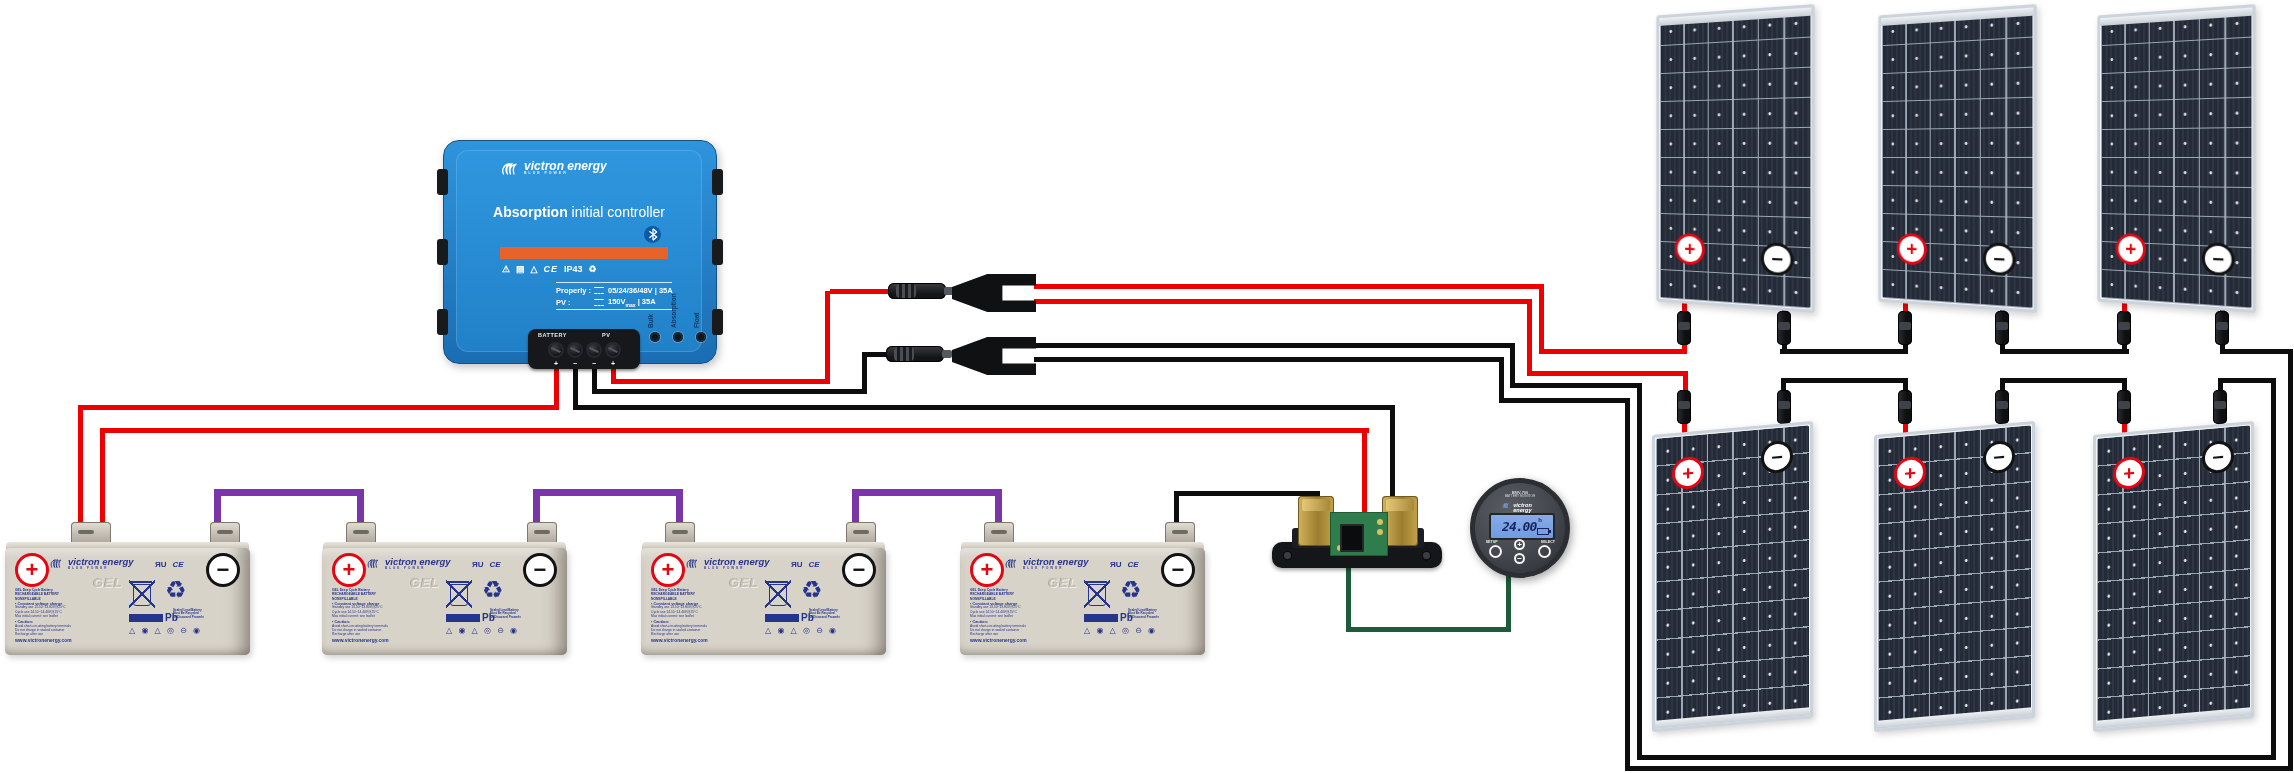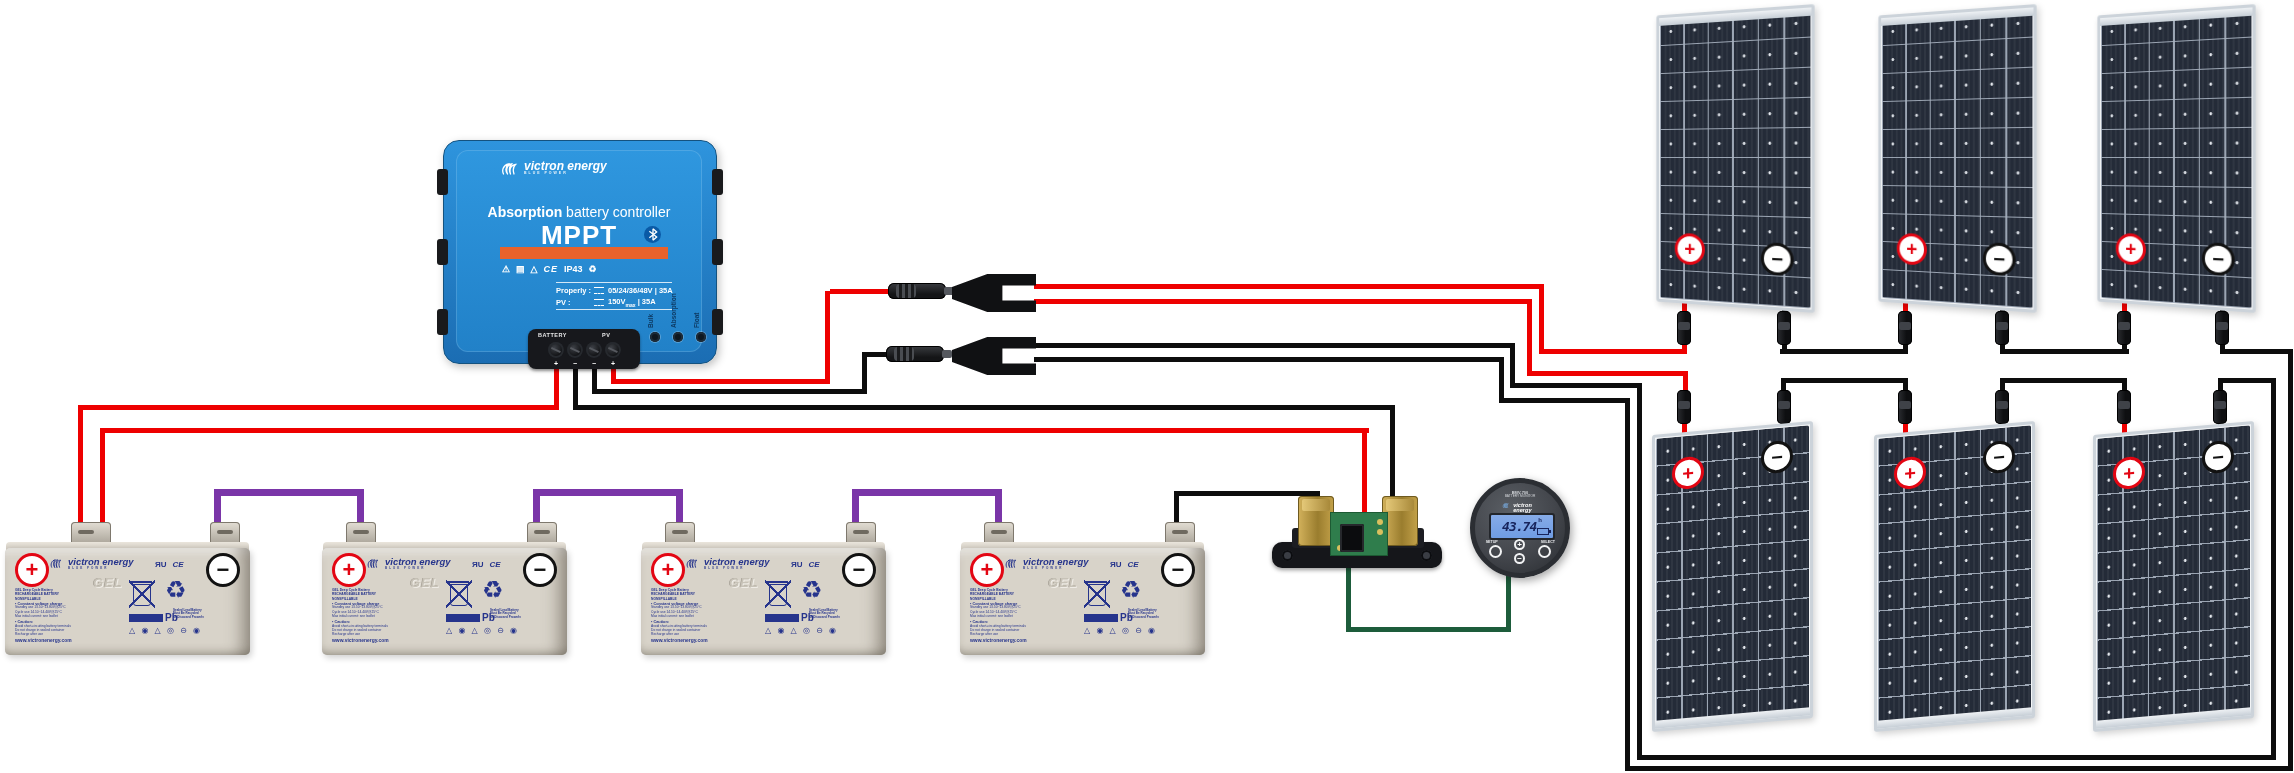--- a/index.html
+++ b/index.html
@@ -249,22 +249,21 @@
   <div class="mppt-face">
     <div class="vlogo" style="position:absolute;left:44px;top:10px">
       <svg width="20" height="18" viewBox="0 0 40 32">
           <path d="M7 26 C3 18 7 8 17 6 C11 12 11 20 15 26 M15 26 C11 16 15 8 23 6 C18 13 18 20 21 26 M21 26 C18 16 22 8 31 7 C25 13 26 20 28 26" stroke="#fff" fill="none" stroke-width="2.6" stroke-linecap="round"></path>
         </svg>
       <div>
         <div class="vtxt" style="font-size:12px">victron energy</div>
         <div class="vsub" style="font-size:3.5px">BLUE POWER</div>
       </div>
     </div>
-    <div class="mppt-title"><b>Absorption</b><span> battery controller</span></div>
-    <div class="mppt-model">MPPT</div>
+    <div class="mppt-title"><b>Absorption</b><span> initial controller</span></div>
     <div class="bt">
       <svg width="10" height="13" viewBox="0 0 12 16">
           <path d="M6 1 L6 15 M6 1 L10.5 5 L1.5 12 M6 15 L10.5 11 L1.5 4" stroke="#fff" fill="none" stroke-width="1.6"></path>
         </svg>
     </div>
     <div class="orange-bar"></div>
     <div class="cert-row">
       <span>⚠</span>
       <span>▤</span>
       <span>△</span>
@@ -532,21 +531,21 @@
     <div class="vlogo bmv-brand">
       <svg width="10" height="9" viewBox="0 0 40 32">
           <path d="M7 26 C3 18 7 8 17 6 C11 12 11 20 15 26 M15 26 C11 16 15 8 23 6 C18 13 18 20 21 26 M21 26 C18 16 22 8 31 7 C25 13 26 20 28 26" stroke="#7ab0e8" fill="none" stroke-width="3" stroke-linecap="round"></path>
         </svg>
       <div>
         <div class="vtxt">victron energy</div>
         <div class="vsub">BLUE POWER</div>
       </div>
     </div>
     <div class="lcd">
-      <span class="val">43.74</span>
+      <span class="val">24.00</span>
       <span class="unit">h</span>
       <span class="battsym"></span>
     </div>
     <div class="bmv-btnlab" style="left:10px">SETUP</div>
     <div class="bmv-btnlab" style="right:9px">SELECT</div>
     <div class="bmv-btn" style="left:14px;top:62px"></div>
     <div class="bmv-btn" style="right:14px;top:62px"></div>
     <div class="bmv-btn small" style="left:39px;top:56px">+</div>
     <div class="bmv-btn small" style="left:39px;top:70px">−</div>
   </div>

